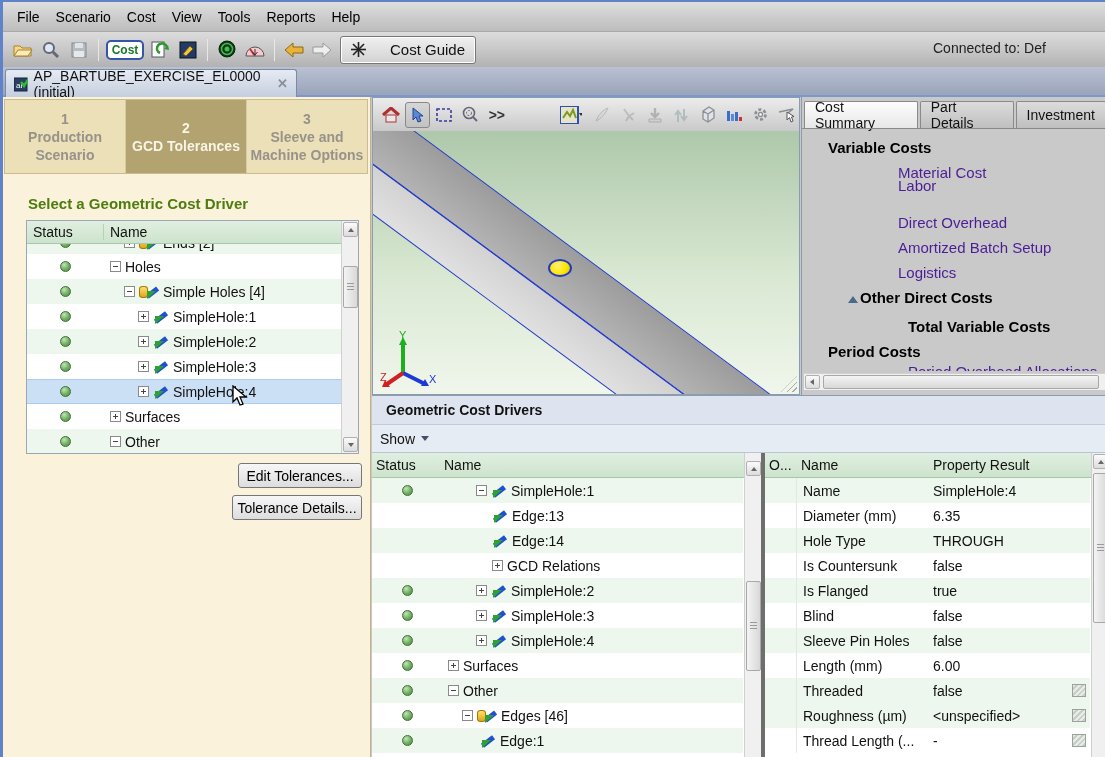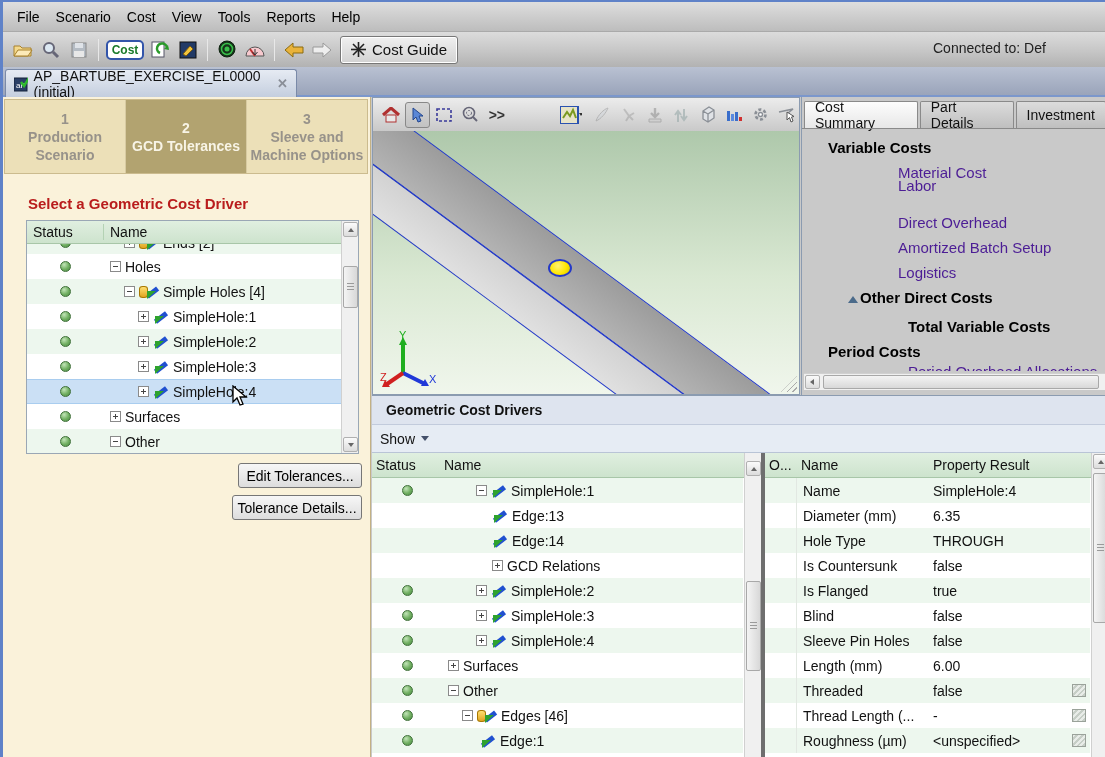--- a/index.html
+++ b/index.html
@@ -14,42 +14,42 @@
     background:linear-gradient(#dedede,#cfcfcf 45%,#bdbdbd);
     display:flex; align-items:center; padding-left:6px; border-bottom:1px solid #aaa; }
   .menu-item { font-size:14px; padding:4px 8px; color:#000; }
   .toolbar { position:absolute; left:0; top:30px; width:1102px; height:35px;
     background:linear-gradient(#dcdcdc,#c6c6c6 55%,#b2b2b2);
     display:flex; align-items:center; padding-left:6px; }
   .tbtn { width:28px; height:26px; display:flex; align-items:center; justify-content:center; }
   .tsep { width:1px; height:22px; background:#9a9a9a; margin:0 5px; border-right:1px solid #e8e8e8; }
   .cost-badge { border:2px solid #3355aa; border-radius:5px; background:#fff;
     color:#1a7a2a; font-weight:bold; font-size:12px; padding:1px 4px; }
-  .cost-guide-btn { margin-left:4px; height:28px; display:flex; align-items:center; gap:6px;
+  .cost-guide-btn { margin-left:4px; height:28px; display:flex; align-items:center; gap:24px;
     padding:0 10px; border:1px solid #777; border-radius:3px;
     background:linear-gradient(#f0f0f0,#d2d2d2); box-shadow:inset 0 0 0 1px #fff; font-size:15px; }
   .connected { position:absolute; right:0; top:38px; width:172px; overflow:hidden;
     white-space:nowrap; font-size:14px; color:#222; }
   .tabbar { position:absolute; left:0; top:65px; width:1102px; height:30px;
     background:linear-gradient(#b9c1d2,#9aa4ba); border-bottom:2px solid #7b97cc; }
   .doc-tab { position:absolute; left:2px; top:2px; width:292px; height:28px;
     background:linear-gradient(#e6ebf3,#c4cede); border:1px solid #7a8aa8; border-bottom:none;
     border-radius:3px 3px 0 0; display:flex; align-items:center; gap:6px; padding:0 8px; font-size:14px; }
   .tab-close { color:#8a8f98; font-weight:bold; font-size:13px; margin-left:6px; }
   
   .left-panel { position:absolute; left:0; top:95px; width:368px; height:662px;
     background:#faf2da; border-right:1px solid #c3b184; }
   .wizard { position:absolute; left:1px; top:2px; width:364px; height:75px;
     display:flex; border:1px solid #cbbb8e; }
   .wstep { flex:1; border-right:1px solid #d8cba2; background:#ece0b8;
     display:flex; flex-direction:column; align-items:center; justify-content:center;
     font-weight:bold; font-size:14px; color:#97928a; text-align:center; line-height:18px; }
   .wstep:last-child { border-right:none; }
   .wstep.active { background:#b2a370; color:#f8f4e6; }
-  .lp-heading { position:absolute; left:25px; top:98px; font-weight:bold; font-size:15px; color:#b91c1c; }
+  .lp-heading { position:absolute; left:25px; top:98px; font-weight:bold; font-size:15px; color:#4d7c0f; }
   .gtree { position:absolute; left:23px; top:123px; width:333px; height:234px;
     background:#fff; border:1px solid #9aa7b5; display:flex; flex-direction:column; }
   .thead { display:flex; height:23px; background:linear-gradient(#e0efe0,#cde3cd);
     border-bottom:1px solid #a8c6a8; font-size:14px; align-items:center; flex:0 0 auto; }
   .thead .hc { padding-left:6px; }
   .tbody { position:relative; flex:1; overflow:hidden; }
   .trow { display:flex; height:25px; align-items:center; font-size:14px; background:#fff; }
   .trow.tint { background:#edf7ee; }
   .trow.sel { background:#cbe0f5; box-shadow:inset 0 1px 0 #a9cdef, inset 0 -1px 0 #a9cdef; }
   .trow.partial { height:10px; overflow:hidden; }
@@ -710,33 +710,33 @@
               </div>
             </div>
           <div class="trow tint">
               <div class="pc-o"></div>
               <div class="pc-name">Threaded</div>
               <div class="pc-val">
                 <span>false</span>
                 <span class="ico-edit"></span>
               </div>
             </div>
+          <div class="trow tint">
+              <div class="pc-o"></div>
+              <div class="pc-name">Roughness (µm)</div>
+              <div class="pc-val">
+                <span>&lt;unspecified&gt;</span>
+                <span class="ico-edit"></span>
+              </div>
+            </div>
           <div class="trow">
               <div class="pc-o"></div>
               <div class="pc-name">Thread Length (...</div>
               <div class="pc-val">
                 <span>-</span>
-                <span class="ico-edit"></span>
-              </div>
-            </div>
-          <div class="trow tint">
-              <div class="pc-o"></div>
-              <div class="pc-name">Roughness (µm)</div>
-              <div class="pc-val">
-                <span>&lt;unspecified&gt;</span>
                 <span class="ico-edit"></span>
               </div>
             </div>
         </div>
         <div class="vscroll">
           <span class="sb-btn sb-up" style="top:1px"></span>
           <span class="sb-thumb" style="top:20px; height:150px"></span>
         </div>
       </div>
     </div>

